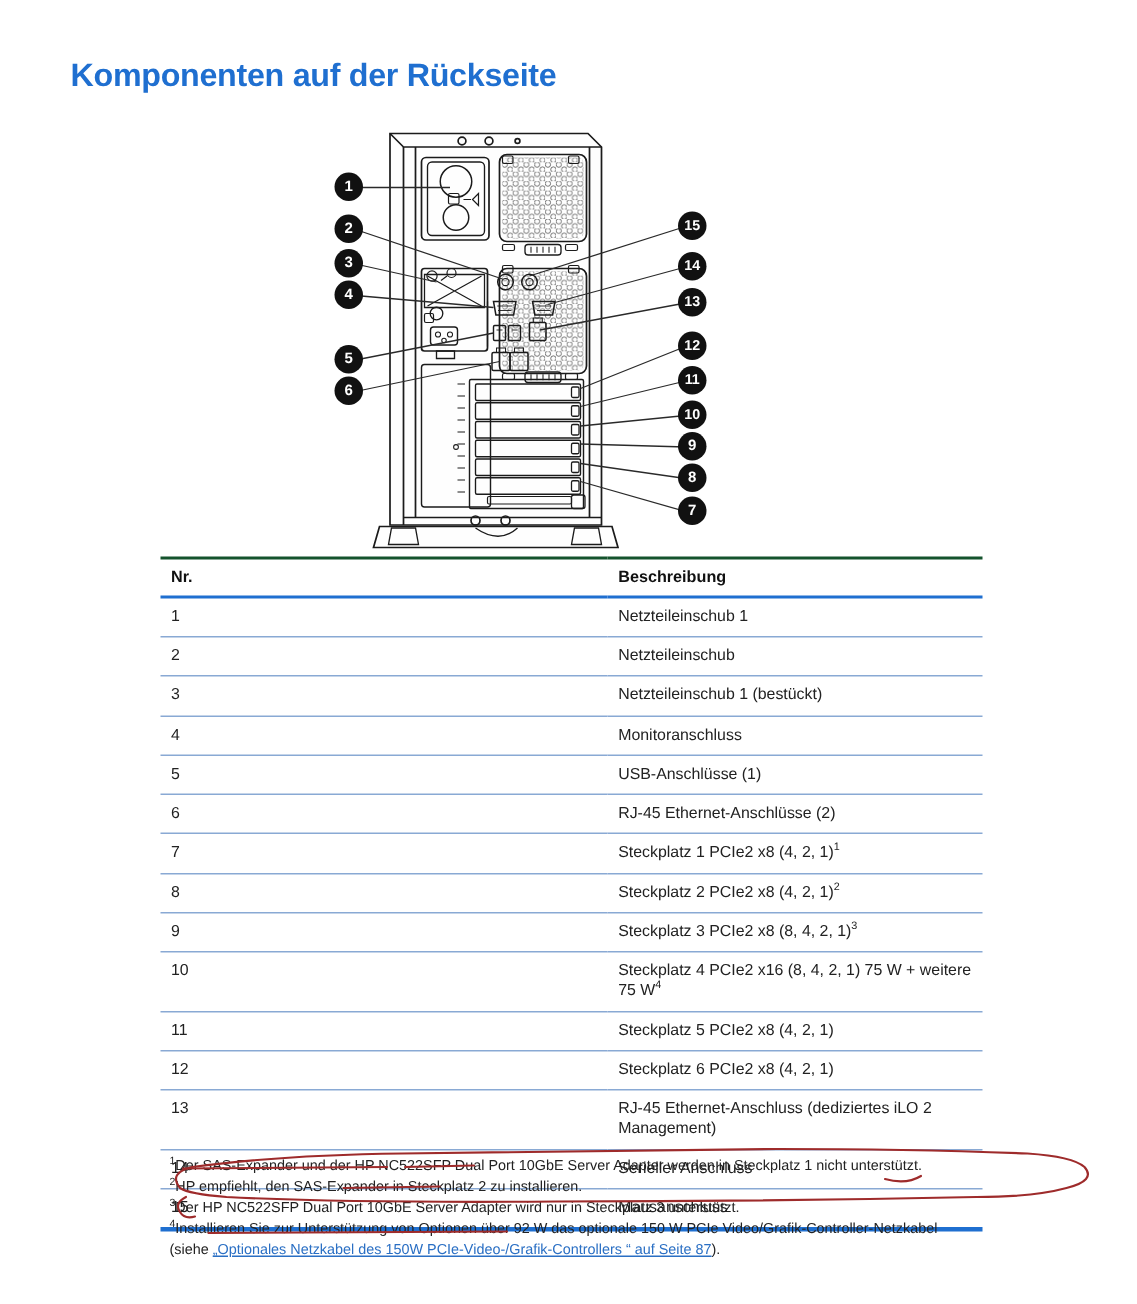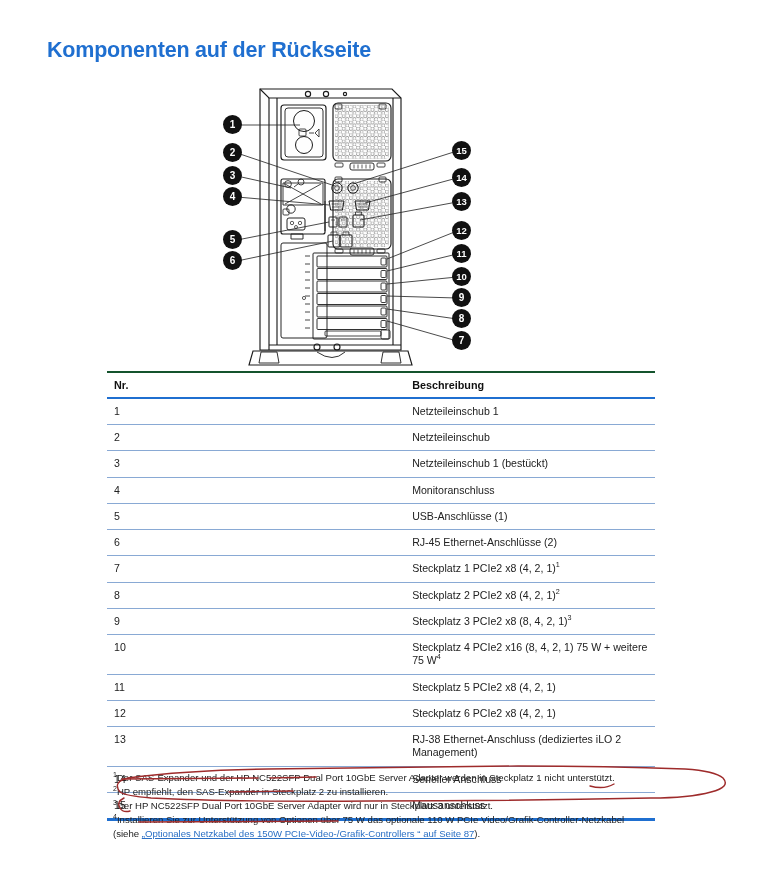--- a/index.html
+++ b/index.html
@@ -347,21 +347,21 @@
         <tr>
           <td class="col-nr">11</td>
           <td class="col-desc"><span>Steckplatz 5 PCIe2 x8 (4, 2, 1)</span></td>
         </tr>
         <tr>
           <td class="col-nr">12</td>
           <td class="col-desc"><span>Steckplatz 6 PCIe2 x8 (4, 2, 1)</span></td>
         </tr>
         <tr>
           <td class="col-nr">13</td>
-          <td class="col-desc"><span>RJ-38 Ethernet-Anschluss (dediziertes iLO 2 Management)</span></td>
+          <td class="col-desc"><span>RJ-45 Ethernet-Anschluss (dediziertes iLO 2 Management)</span></td>
         </tr>
         <tr>
           <td class="col-nr">14</td>
           <td class="col-desc"><span>Serieller Anschluss</span></td>
         </tr>
         <tr>
           <td class="col-nr">15</td>
           <td class="col-desc"><span>Mausanschluss</span></td>
         </tr>
       </tbody>
@@ -371,21 +371,21 @@
     <p>
       <span class="fn-mark">1</span><span>Der SAS-Expander und der HP NC522SFP Dual Port 10GbE Server Adapter werden in Steckplatz 1 nicht unterstützt.</span>
     </p>
     <p>
       <span class="fn-mark">2</span><span>HP empfiehlt, den SAS-Expander in Steckplatz 2 zu installieren.</span>
     </p>
     <p>
       <span class="fn-mark">3</span><span>Der HP NC522SFP Dual Port 10GbE Server Adapter wird nur in Steckplatz 3 unterstützt.</span>
     </p>
     <p>
-      <span class="fn-mark">4</span><span>Installieren Sie zur Unterstützung von Optionen über 75 W das optionale 110 W PCIe Video/Grafik-Controller-Netzkabel</span>
+      <span class="fn-mark">4</span><span>Installieren Sie zur Unterstützung von Optionen über 92 W das optionale 150 W PCIe Video/Grafik-Controller-Netzkabel</span>
     </p>
     <p>
       <span>(siehe </span><a class="fn-link" href="#">„Optionales Netzkabel des 150W PCIe-Video-/Grafik-Controllers “ auf Seite 87</a><span>).</span>
     </p>
   </div>
 
   <svg class="annotation" viewBox="0 0 758 869" xmlns="http://www.w3.org/2000/svg">
     <g fill="none" stroke="#9e2b2b" stroke-width="1.45" stroke-linecap="round">
 
       <path d="M120 792 q-8 -10 8 -14 q60 -8 140 -9 q130 -2 250 -3 q90 0 167 3

